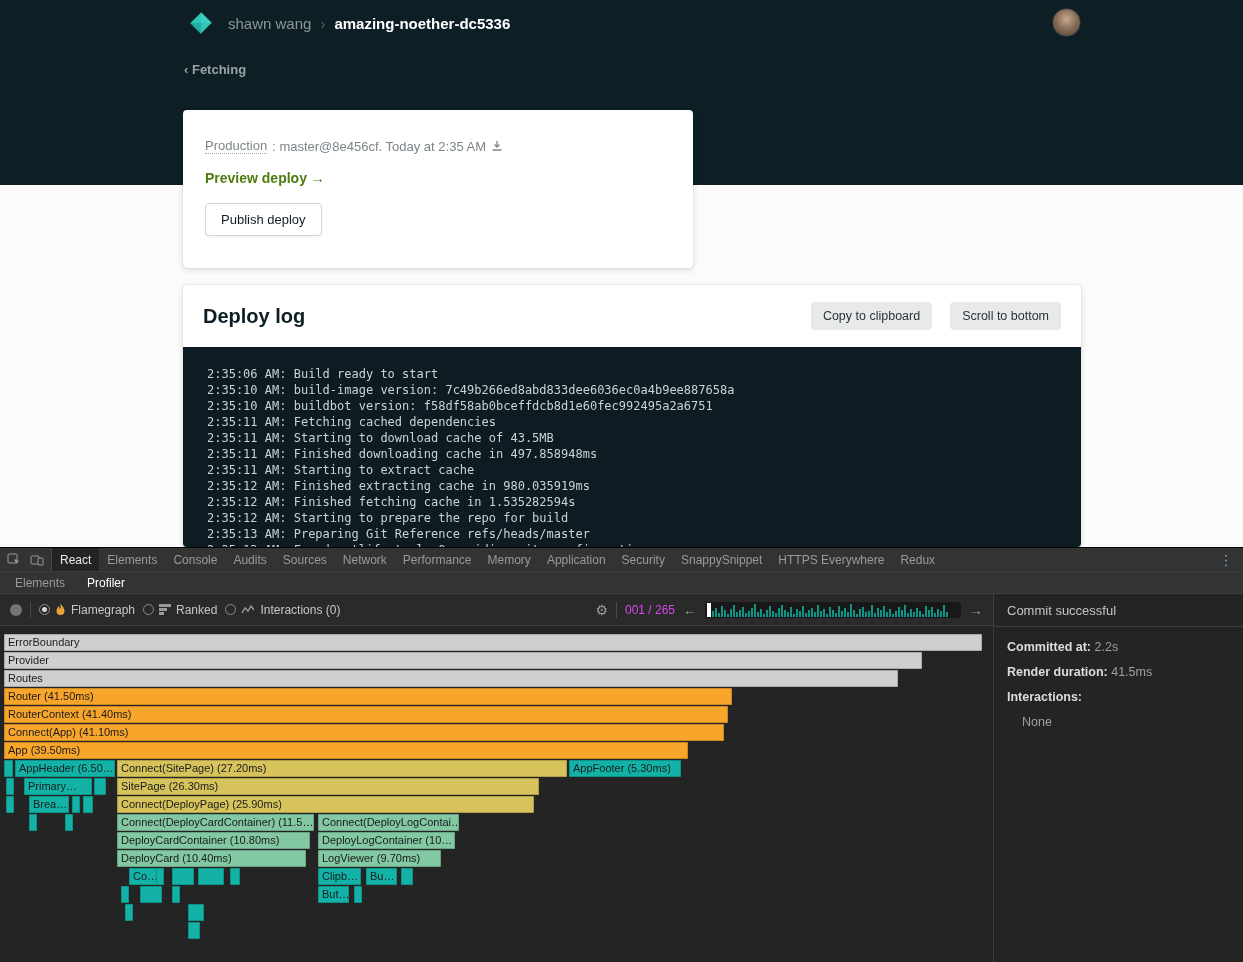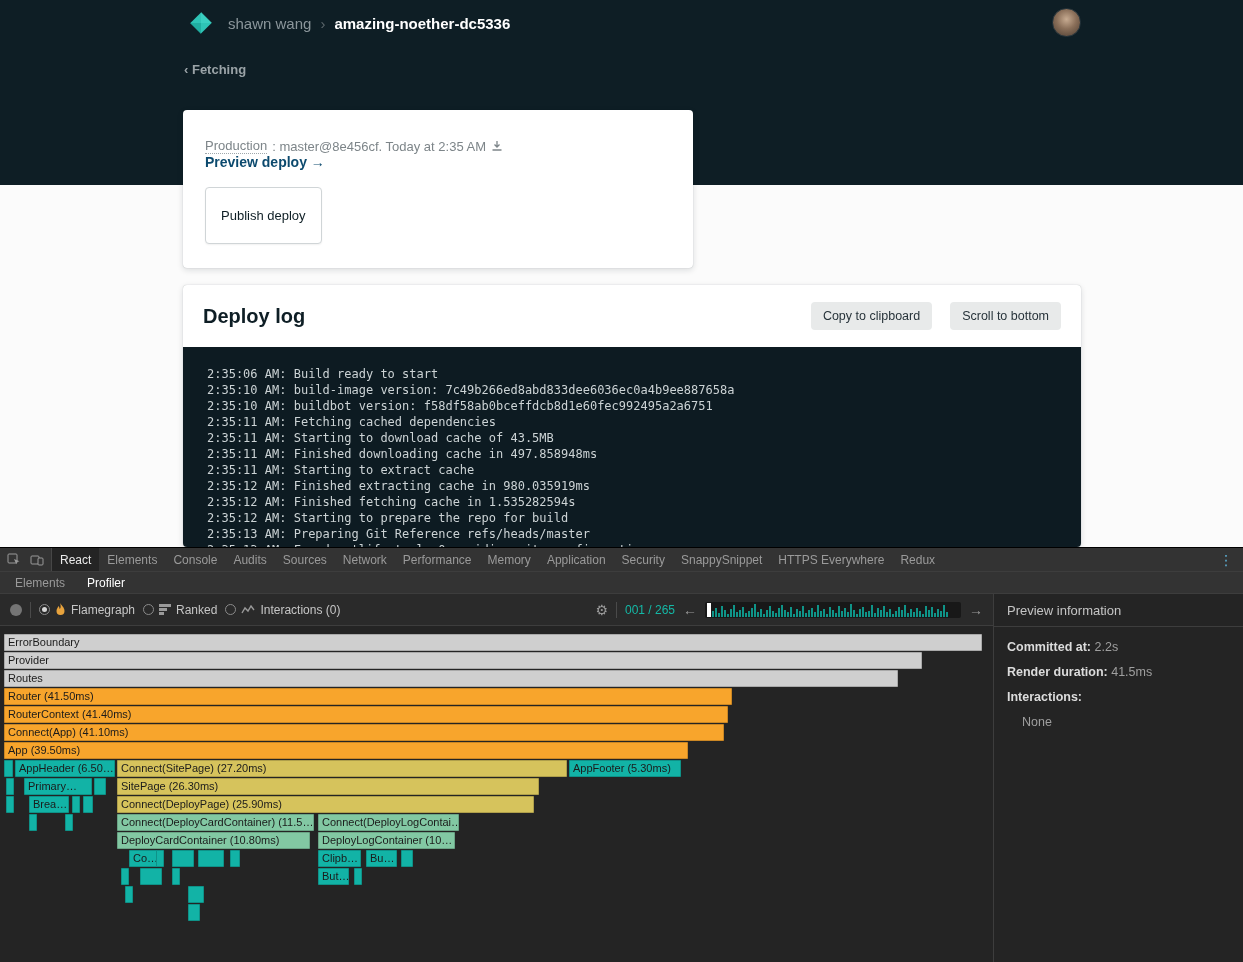--- a/index.html
+++ b/index.html
@@ -18,22 +18,22 @@
   .nl-back { position:absolute; left:184px; top:62px; color:#9aa3a7; font-size:13px; font-weight:bold; cursor:pointer; }
 
   
   .card { position:absolute; background:#fff; border-radius:4px;
           box-shadow:0 2px 6px rgba(14,30,37,.14), 0 0 1px rgba(14,30,37,.3); }
   .deploy-card { left:183px; top:110px; width:510px; height:158px; }
   .dc-inner { padding:19px 22px; }
   .dc-title { font-size:20px; font-weight:bold; color:#0e1e25; }
   .dc-meta  { margin-top:9px; font-size:13px; color:#7d8589; display:flex; align-items:center; gap:5px; }
   .dc-context { border-bottom:1px dotted #9fa8ac; cursor:help; }
-  .dc-preview { font-size:14px; font-weight:bold; color:#0c4a6e; cursor:pointer; }
-  .dc-publish { margin-top:17px; display:inline-block; padding:20px 15px; border:1px solid #d0d5d7;
+  .dc-preview { margin-top:16px; font-size:14px; font-weight:bold; color:#4d7c0f; cursor:pointer; }
+  .dc-publish { margin-top:17px; display:inline-block; padding:8px 15px; border:1px solid #d0d5d7;
                 border-radius:4px; font-size:13px; color:#0e1e25; background:#fff;
                 box-shadow:0 1px 2px rgba(0,0,0,.06); cursor:pointer; }
 
   .log-card { left:183px; top:285px; width:898px; height:262px; overflow:hidden; }
   .lc-header { height:62px; display:flex; align-items:center; padding:0 20px; }
   .lc-title { font-size:20px; font-weight:bold; color:#0e1e25; }
   .lc-actions { margin-left:auto; display:flex; gap:18px; }
   .lc-btn { background:#e8eaea; border-radius:4px; padding:7px 12px; font-size:12.5px; color:#27333a; cursor:pointer; }
   .lc-log { background:#0d1b22; height:200px; padding:19px 0 0 24px;
             font-family:"DejaVu Sans Mono", monospace; font-size:12px; line-height:16px;
@@ -61,21 +61,21 @@
   .rec-btn { width:12px; height:12px; border-radius:50%; background:#757575; cursor:pointer; flex:0 0 auto; }
   .tb-sep { width:1px; height:16px; background:#4a4a4a; flex:0 0 auto; }
   .radio { width:11px; height:11px; border-radius:50%; border:1px solid #8a8a8a; position:relative;
            cursor:pointer; flex:0 0 auto; }
   .radio.sel::after { content:''; position:absolute; left:2px; top:2px; right:2px; bottom:2px;
                       border-radius:50%; background:#d6d6d6; }
   .view-group { display:flex; align-items:center; gap:5px; cursor:pointer; }
   .view-label { color:#c6c6c6; }
   .tb-spacer { flex:1; }
   .gear { color:#9a9a9a; font-size:14px; cursor:pointer; }
-  .counter { color:#14b8a6; white-space:nowrap; }
+  .counter { color:#d946ef; white-space:nowrap; }
   .nav-arrow { color:#9a9a9a; font-size:14px; cursor:pointer; }
   .minimap { width:256px; height:16px; background:#181818; border-radius:2px; display:flex;
              align-items:flex-end; padding:1px 2px; gap:1px; overflow:hidden; cursor:pointer; }
   .mm-tick { width:2px; background:#0f9488; flex:0 0 auto; }
   .mm-tick.cur { width:4px; background:#ffffff; height:14px !important; }
 
   .flame-area { flex:1; position:relative; background:#242424; overflow:hidden; padding-top:8px; }
   .flame-row { position:relative; height:18px; }
   .flame-bar { position:absolute; top:0; height:17px; font-size:11px; line-height:17px; color:#1b1b1b;
                padding:0 4px; white-space:nowrap; overflow:hidden; cursor:pointer;
@@ -350,20 +350,24 @@
             <div class="flame-bar" style="left: 29px; width: 6px; background: rgb(18, 179, 166);"></div>
             <div class="flame-bar" style="left: 65px; width: 6px; background: rgb(18, 179, 166);"></div>
             <div class="flame-bar" style="left: 117px; width: 197px; background: rgb(130, 200, 163);">Connect(DeployCardContainer) (11.5…</div>
             <div class="flame-bar" style="left: 318px; width: 141px; background: rgb(130, 200, 163);">Connect(DeployLogContai…</div>
           </div>
           <div class="flame-row">
             <div class="flame-bar" style="left: 117px; width: 193px; background: rgb(130, 200, 163);">DeployCardContainer (10.80ms)</div>
             <div class="flame-bar" style="left: 318px; width: 137px; background: rgb(130, 200, 163);">DeployLogContainer (10…</div>
           </div>
           <div class="flame-row">
+            <div class="flame-bar" style="left: 117px; width: 189px; background: rgb(130, 200, 163);">DeployCard (10.40ms)</div>
+            <div class="flame-bar" style="left: 318px; width: 123px; background: rgb(130, 200, 163);">LogViewer (9.70ms)</div>
+          </div>
+          <div class="flame-row">
             <div class="flame-bar" style="left: 129px; width: 31px; background: rgb(18, 179, 166);">Co…</div>
             <div class="flame-bar" style="left: 156px; width: 8px; background: rgb(18, 179, 166);"></div>
             <div class="flame-bar" style="left: 172px; width: 22px; background: rgb(18, 179, 166);"></div>
             <div class="flame-bar" style="left: 198px; width: 26px; background: rgb(18, 179, 166);"></div>
             <div class="flame-bar" style="left: 230px; width: 10px; background: rgb(18, 179, 166);"></div>
             <div class="flame-bar" style="left: 318px; width: 43px; background: rgb(18, 179, 166);">Clipb…</div>
             <div class="flame-bar" style="left: 366px; width: 31px; background: rgb(18, 179, 166);">Bu…</div>
             <div class="flame-bar" style="left: 401px; width: 12px; background: rgb(18, 179, 166);"></div>
           </div>
           <div class="flame-row">
@@ -377,21 +381,21 @@
             <div class="flame-bar" style="left: 125px; width: 8px; background: rgb(18, 179, 166);"></div>
             <div class="flame-bar" style="left: 188px; width: 16px; background: rgb(18, 179, 166);"></div>
           </div>
           <div class="flame-row">
             <div class="flame-bar" style="left: 188px; width: 12px; background: rgb(18, 179, 166);"></div>
           </div>
         </div>
     </div>
 
     <div class="sidebar">
-      <div class="sb-header">Preview information</div>
+      <div class="sb-header">Commit successful</div>
       <div class="sb-body">
         <div class="sb-row">
           <span class="sb-label">Committed at:</span>
           <span class="sb-val">2.2s</span>
         </div>
         <div class="sb-row">
           <span class="sb-label">Render duration:</span>
           <span class="sb-val">41.5ms</span>
         </div>
         <div class="sb-row">

